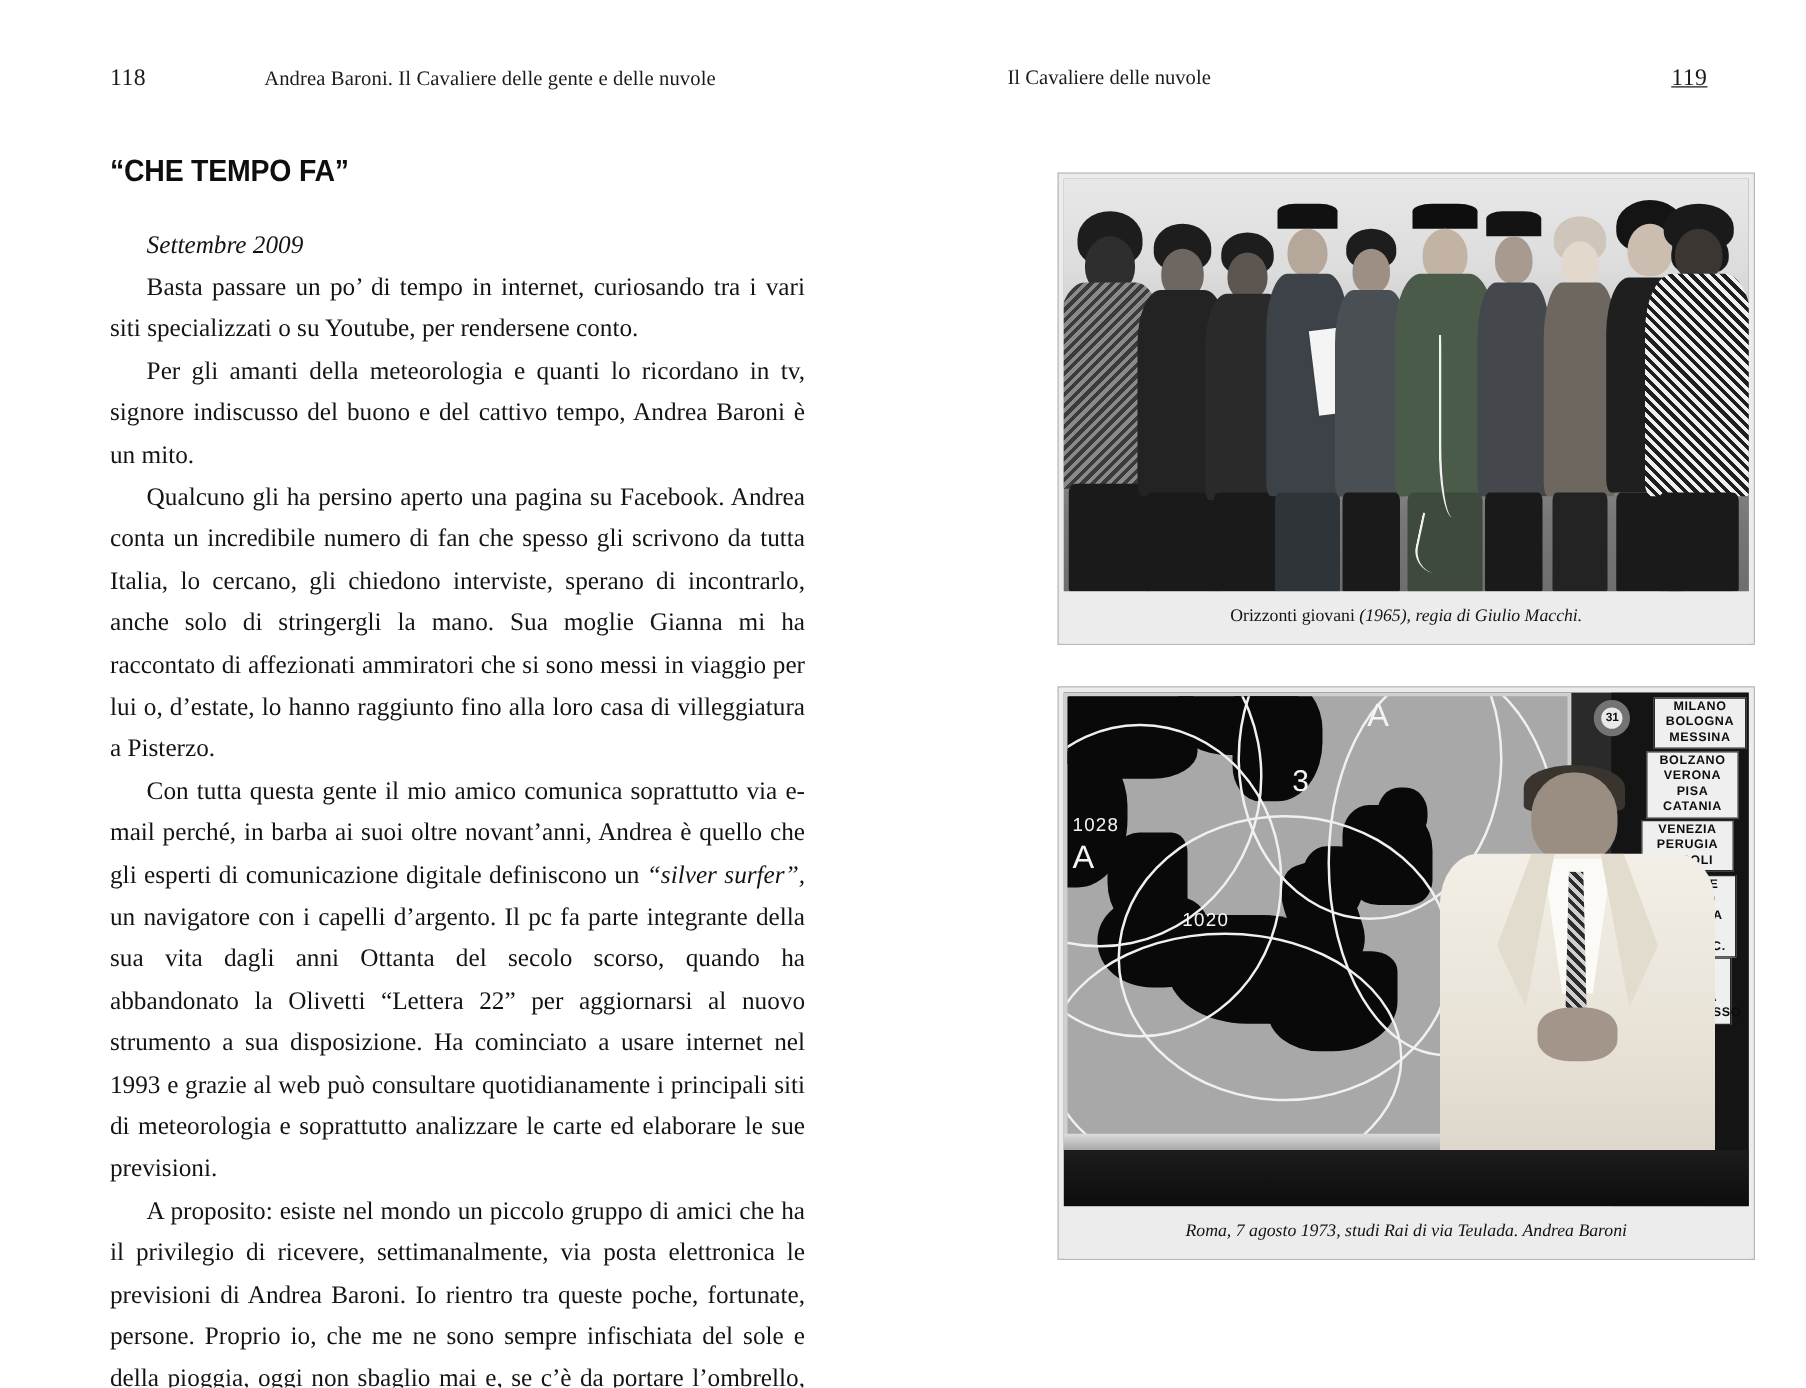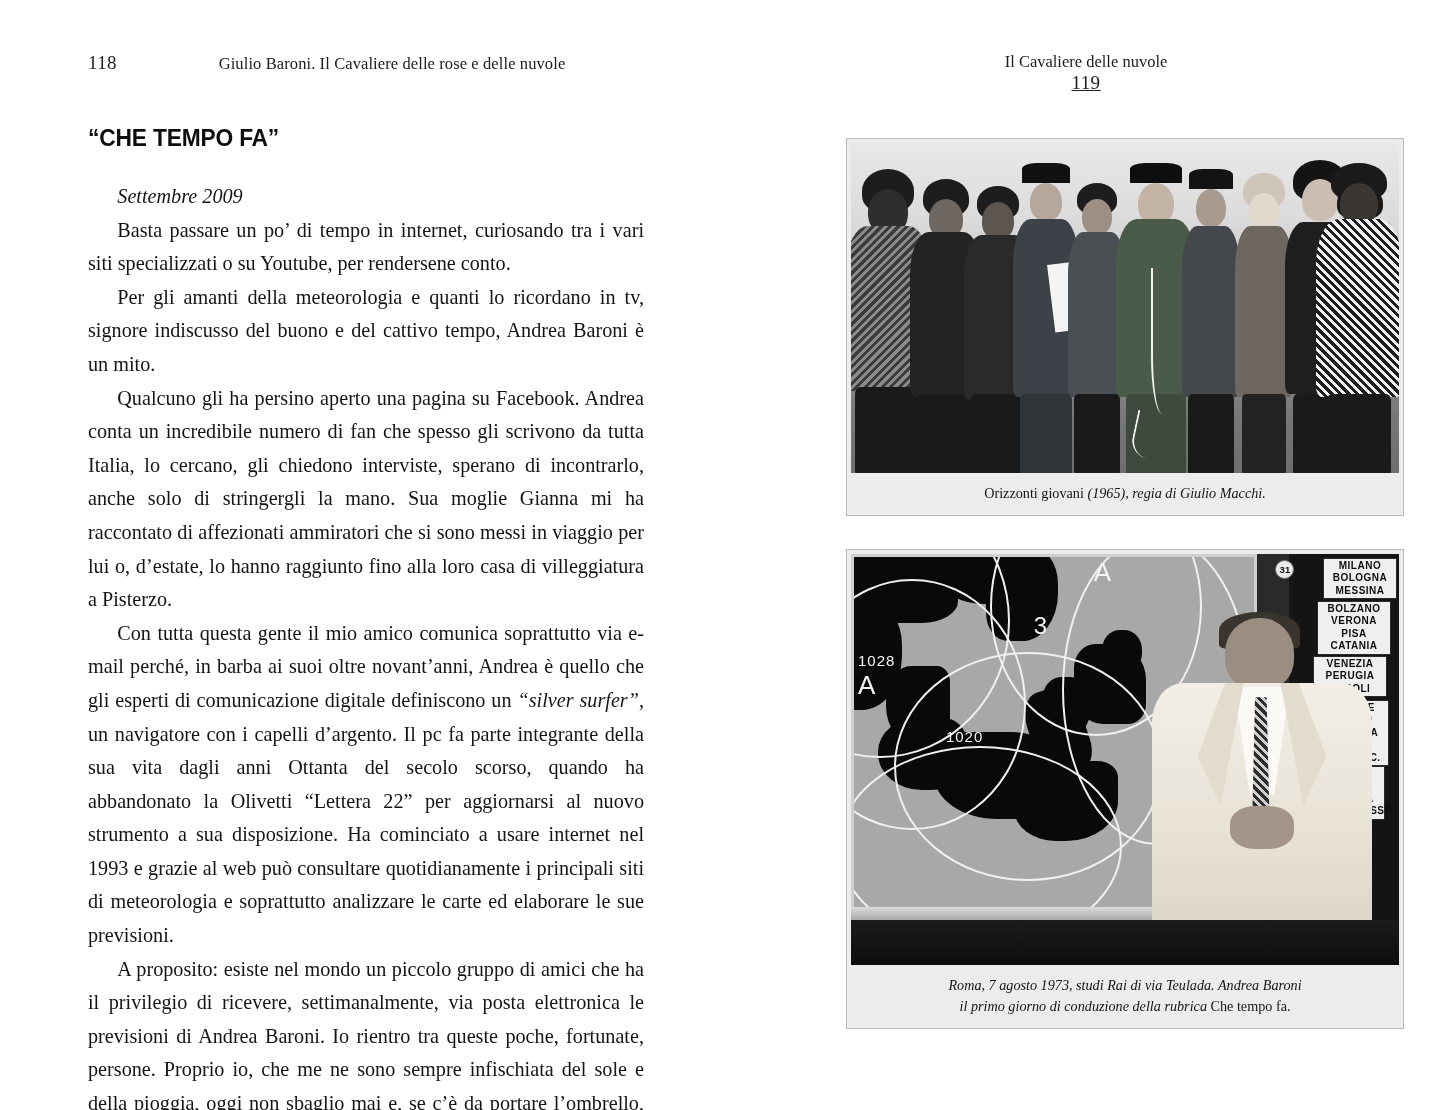--- a/index.html
+++ b/index.html
@@ -69,24 +69,23 @@
   }
   .body-col p i{font-style:italic;}
 
   
   .page-right{
     position:absolute;
     left:806px; top:52px;
     width:560px;
   }
   .hdr-row-right{
-    display:flex;align-items:center;
+    display:flex;align-items:flex-start;
     font-size:16.5px;
     color:#1b1b1b;
-    flex-direction:column;
   }
   .hdr-row-right .running-head{
     text-align:left;flex:1;
   }
   .hdr-row-right .folio{
     width:auto;text-align:right;text-decoration:underline;
   }
 
   .figure{
     position:absolute;
@@ -203,21 +202,21 @@
     border:1px solid #2a2a2a;
     width:74px;box-sizing:border-box;
   }
   .badge31{
     position:absolute;
     width:17px;height:17px;border-radius:50%;
     background:#e9e9e9;color:#111;
     font-family:"Liberation Sans",sans-serif;
     font-size:9.5px;font-weight:bold;
     display:flex;align-items:center;justify-content:center;
-    border:1px solid #737373;
+    border:6px solid #737373;
   }
   .presenter{
     position:absolute;
     right:4%;bottom:0;width:42%;height:88%;
   }
   .pres-head{
     position:absolute;left:34%;top:4%;
     width:30%;height:20%;
     background:#9a8d82;
     border-radius:48% 48% 42% 42%;
@@ -268,21 +267,21 @@
 </style>
 </head>
 <body>
 
 <div class="spread">
 
   <div class="page-left">
 
     <div class="hdr-row">
       <span class="folio">118</span>
-      <span class="running-head">Giulio Baroni. Il Cavaliere delle rose e delle nuvole</span>
+      <span class="running-head">Andrea Baroni. Il Cavaliere delle gente e delle nuvole</span>
     </div>
 
     <h1 class="chapter-title">“CHE TEMPO FA”</h1>
 
     <div class="body-col">
       <p class="dateline">Settembre 2009</p>
 
       <p>Basta passare un po’ di tempo in internet, curiosando tra i vari siti specializzati o su Youtube, per rendersene conto.</p>
       <p>Per gli amanti della meteorologia e quanti lo ricordano in tv, signore indiscusso del buono e del cattivo tempo, Andrea Baroni è un mito.</p>
       <p>Qualcuno gli ha persino aperto una pagina su Facebook. Andrea conta un incredibile numero di fan che spesso gli scrivono da tutta Italia, lo cercano, gli chiedono interviste, sperano di incontrarlo, anche solo di stringergli la mano. Sua moglie Gianna mi ha raccontato di affezionati ammiratori che si sono messi in viaggio per lui o, d’estate, lo hanno raggiunto fino alla loro casa di villeggiatura a Pisterzo.</p>
@@ -471,18 +470,17 @@
             <div class="pres-tie"></div>
             <div class="pres-hands"></div>
           </div>
 
           <div class="studio-floor"></div>
         </div>
       </div>
 
       <figcaption class="caption">
         <span class="line it">Roma, 7 agosto 1973, studi Rai di via Teulada. Andrea Baroni</span>
-        <span class="line"><span class="it">il primo giorno di conduzione della rubrica </span><span class="ro">Che tempo fa.</span></span>
       </figcaption>
     </figure>
 
   </div>
 </div>
 
 </body></html>

